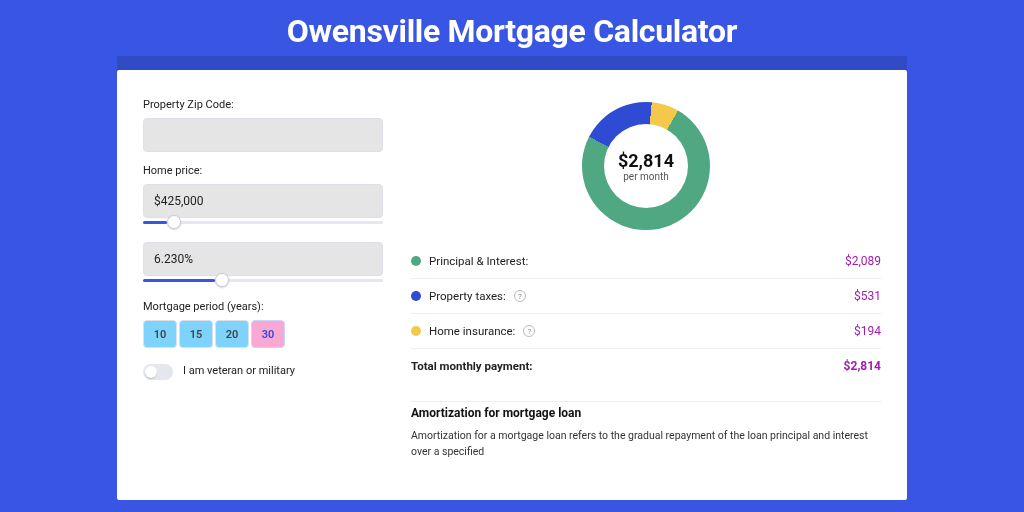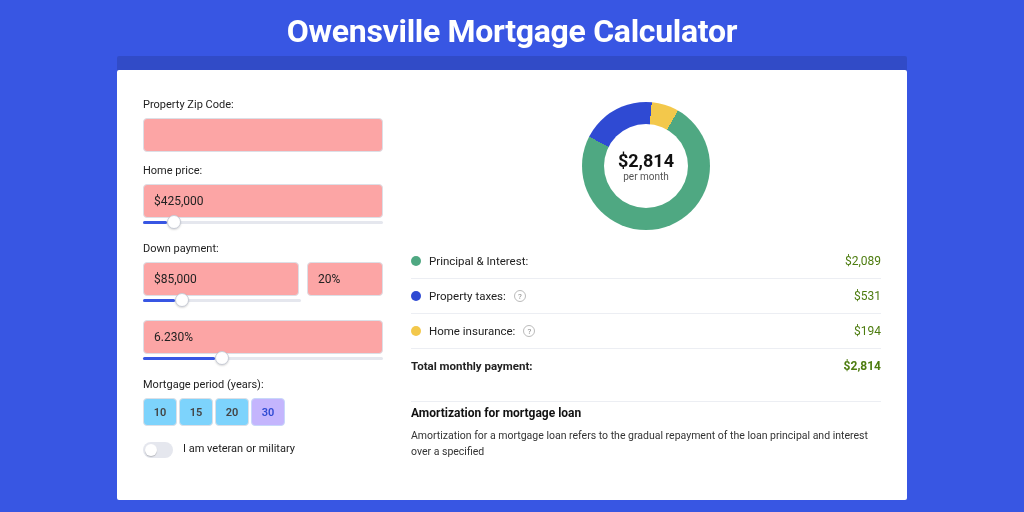--- a/index.html
+++ b/index.html
@@ -2,51 +2,51 @@
 <html><head>
 <meta charset="utf-8">
 <style>
   * { box-sizing: border-box; margin: 0; padding: 0; font-family: -apple-system, BlinkMacSystemFont, "Segoe UI", Roboto, Helvetica, Arial, sans-serif; }
   body { background: #3856e3; width: 1024px; height: 512px; overflow: hidden; position: relative; }
   .page-title { color: #fff; text-align: center; font-size: 32px; font-weight: 700; padding: 12px 0 20px; letter-spacing: -0.3px; }
   .app-shell { background: #fff; width: 790px; margin: 0 auto; border-radius: 2px; padding: 28px 26px 40px; display: flex; gap: 28px; box-shadow: 0 -14px 0 rgba(0,0,0,.12); min-height: 420px; }
   
   .form-col { width: 240px; flex: 0 0 240px; }
   .fld-label { font-size: 11px; color: #222; margin-bottom: 7px; display: block; }
-  .text-input { width: 100%; height: 34px; border: 1px solid #dcdfe6; border-radius: 4px; padding: 0 10px; font-size: 12px; color: #222; background: #fca5a5; }
+  .text-input { width: 100%; height: 34px; border: 1px solid #dcdfe6; border-radius: 4px; padding: 0 10px; font-size: 12px; color: #222; background: #e5e5e5; }
   .row { display: flex; gap: 8px; }
   .row .text-input.small { width: 76px; flex: 0 0 76px; }
   .row .text-input.grow { flex: 1 1 auto; }
   .slider-track { position: relative; width: 100%; height: 14px; margin-top: -2px; margin-bottom: 8px; }
   .slider-track .bar   { position: absolute; left: 0; right: 0; top: 5px; height: 3px; background: #e5e7ee; border-radius: 2px; }
   .slider-track .fill  { position: absolute; left: 0;            top: 5px; height: 3px; background: #3856e3; border-radius: 2px; }
   .slider-track .thumb { position: absolute; top: -1px; width: 14px; height: 14px; background: #fff; border: 1px solid #c8ccd6; border-radius: 50%; box-shadow: 0 1px 2px rgba(0,0,0,.15); }
   .period-group { display: flex; gap: 2px; }
   .period-btn { width: 34px; height: 28px; border: 1px solid #dcdfe6; border-radius: 4px; background: #7dd3fc; font-size: 11px; color: #444; display: flex; align-items: center; justify-content: center; cursor: pointer; font-weight: 600; }
-  .period-btn.active { background: #c4b5fd; color: #2f4ad3; border-color: #c8d7fa; }
+  .period-btn.active { background: #f9a8d4; color: #2f4ad3; border-color: #c8d7fa; }
   .vet-row { display: flex; gap: 10px; margin-top: 16px; }
   .toggle { width: 30px; height: 16px; border-radius: 10px; background: #e5e7ee; position: relative; }
   .toggle::after { content: ""; position: absolute; width: 12px; height: 12px; background: #fff; border-radius: 50%; top: 2px; left: 2px; box-shadow: 0 1px 1px rgba(0,0,0,.2); }
   .vet-label { font-size: 11px; color: #222; }
   .form-block { margin-bottom: 12px; }
   
   .results-col { flex: 1 1 auto; }
   .section-h { font-size: 12px; font-weight: 700; color: #111; margin-bottom: 8px; }
   .donut-wrap { display: flex; justify-content: center; padding: 4px 0 14px; }
   .donut { position: relative; width: 128px; height: 128px; border-radius: 50%; }
   .donut-hole { position: absolute; inset: 22px; background: #fff; border-radius: 50%; display: flex; flex-direction: column; align-items: center; justify-content: center; }
   .donut-amount { font-size: 18px; font-weight: 700; color: #111; }
   .donut-sub { font-size: 10px; color: #555; text-align: right; }
   .line { display: flex; align-items: flex-start; justify-content: space-between; padding: 10px 0; border-top: 1px solid #eceef3; font-size: 11.5px; color: #222; }
   .line:first-of-type { border-top: 0; }
   .line .lhs { display: flex; align-items: center; gap: 8px; }
   .dot { width: 10px; height: 10px; border-radius: 50%; flex: 0 0 10px; }
   .help { width: 12px; height: 12px; border: 1px solid #bbb; border-radius: 50%; color: #888; font-size: 8px; display: flex; align-items: center; justify-content: center; }
   .total-line { font-weight: 700; }
-  .val { font-size: 12px; color: #4d7c0f; }
+  .val { font-size: 12px; color: #a21caf; }
   .amort-sec { margin-top: 18px; border-top: 1px solid #eceef3; padding-top: 4px; }
   .amort-p { font-size: 10.5px; color: #333; line-height: 1.5; margin-top: 8px; }
 </style>
 </head>
 <body>
 
 <h1 class="page-title">Owensville Mortgage Calculator</h1>
 
 <div class="app-shell">
 
@@ -60,32 +60,20 @@
     <div class="form-block">
       <label class="fld-label">Home price:</label>
       <input class="text-input" value="$425,000" style="">
       <div class="slider-track">
         <div class="bar"></div>
           <div class="fill" style="width:10%"></div>
           <div class="thumb" style="left:10%"></div>
       </div>
     </div>
 
-    <div class="form-block">
-      <label class="fld-label">Down payment:</label>
-      <div class="row">
-        <input class="text-input grow" value="$85,000" style="">
-        <input class="text-input small" value="20%" style="">
-      </div>
-      <div class="slider-track" style="width:158px">
-        <div class="bar"></div>
-          <div class="fill" style="width:20%"></div>
-          <div class="thumb" style="left:20%"></div>
-      </div>
-    </div>
 
     <div class="form-block">
       <input class="text-input" value="6.230%" style="">
       <div class="slider-track">
         <div class="bar"></div>
           <div class="fill" style="width:30%"></div>
           <div class="thumb" style="left:30%"></div>
       </div>
     </div>
 

